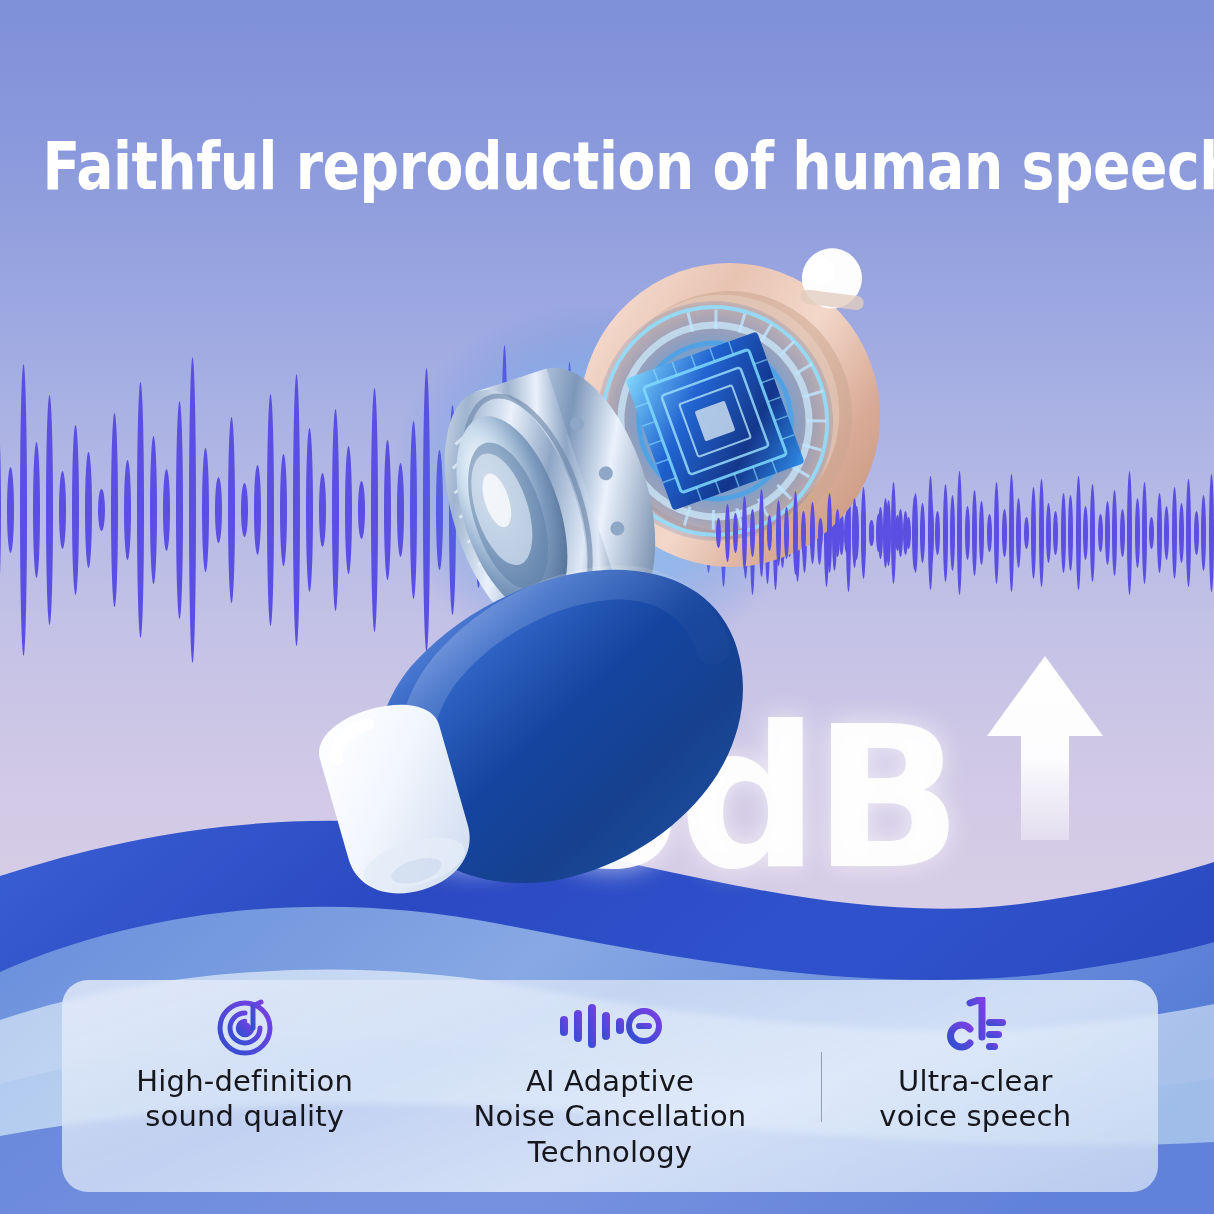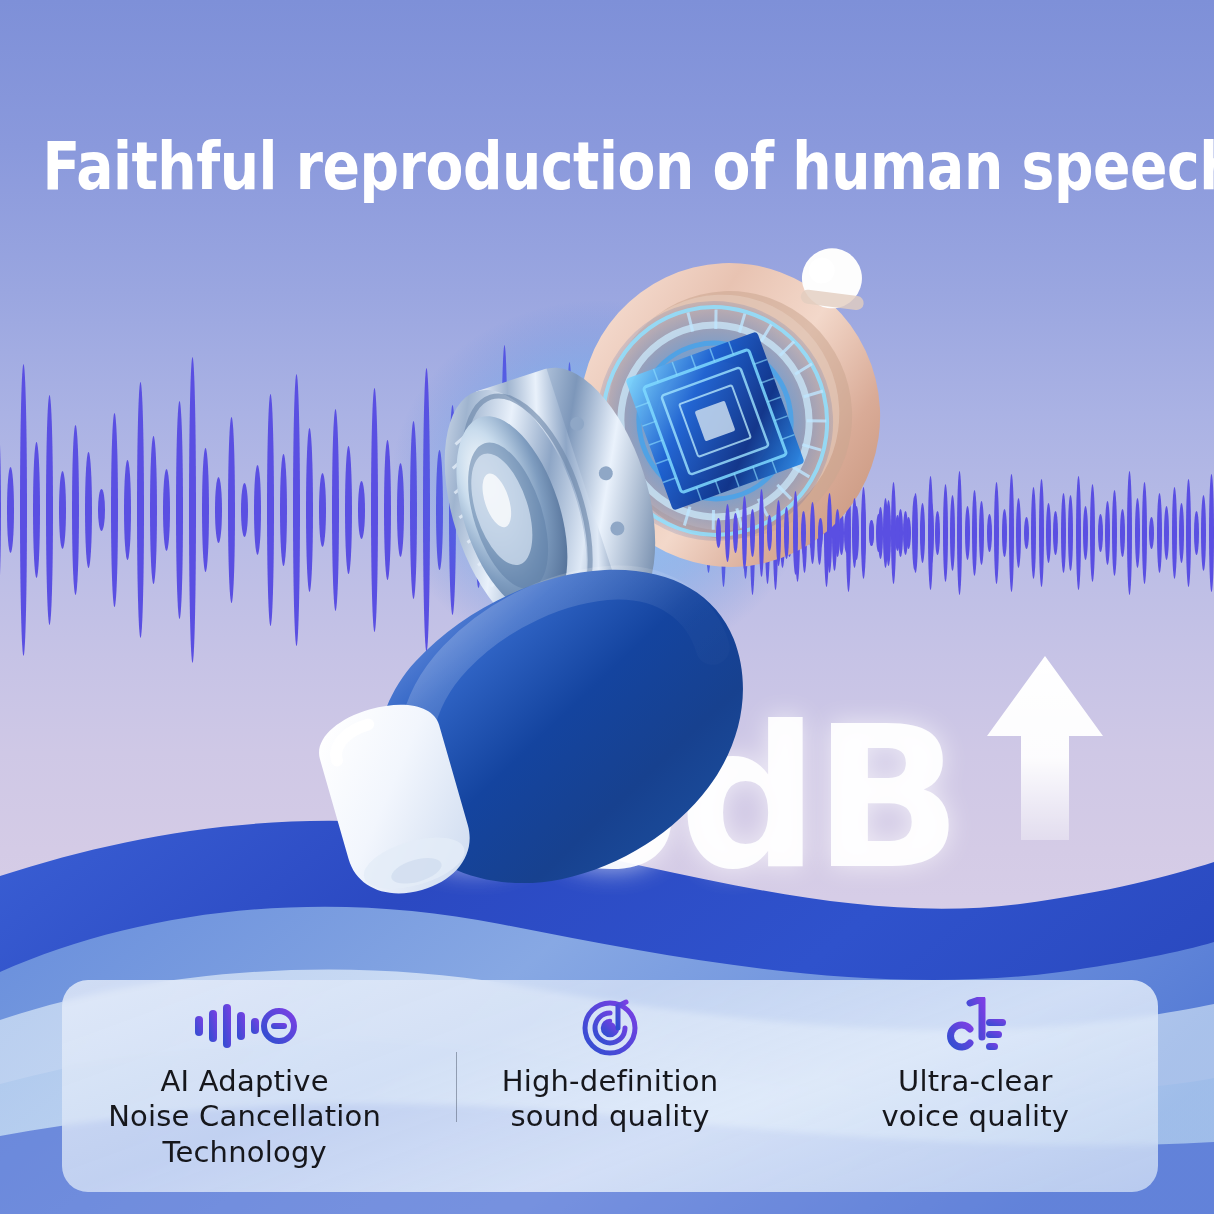--- a/index.html
+++ b/index.html
@@ -559,20 +559,41 @@
       <div class="spike" style="width: 5px; height: 30.8px; margin-right: 3.5px; background: rgb(90, 79, 226);"></div>
       <div class="spike" style="width: 5px; height: 61.6px; margin-right: 3.5px; background: rgb(90, 79, 226);"></div>
     </div>
 
   <div class="headline">Faithful reproduction of human speech</div>
 
   <div class="panel">
 
     <div class="feature">
       <div class="feature-icon">
+        <svg width="60" height="60" viewBox="0 0 60 60">
+          <defs>
+            <linearGradient id="ig2" x1="0" y1="1" x2="1" y2="0">
+              <stop offset="0%" stop-color="#2f4fd0"></stop>
+              <stop offset="100%" stop-color="#7b3fe4"></stop>
+            </linearGradient>
+          </defs>
+          <circle cx="30" cy="32" r="25" fill="none" stroke="url(#ig2)" stroke-width="5"></circle>
+          <path d="M30,17 A15,15 0 1,0 45,32" fill="none" stroke="url(#ig2)" stroke-width="5" stroke-linecap="round"></path>
+          <path d="M30,25 A7,7 0 1,0 37,32" fill="none" stroke="url(#ig2)" stroke-width="4.5" stroke-linecap="round"></path>
+          <circle cx="30" cy="32" r="6" fill="url(#ig2)"></circle>
+          <path d="M38,32 L38,10 L46,6" fill="none" stroke="url(#ig2)" stroke-width="5" stroke-linecap="round" stroke-linejoin="round"></path>
+        </svg>
+      </div>
+      <div class="feature-label">High-definition
+sound quality</div>
+
+    </div>
+
+    <div class="feature">
+      <div class="feature-icon">
         <svg width="104" height="48" viewBox="0 0 104 48">
           <defs>
             <linearGradient id="ig1" x1="0" y1="1" x2="1" y2="0">
               <stop offset="0%" stop-color="#2f4fd0"></stop>
               <stop offset="100%" stop-color="#7b3fe4"></stop>
             </linearGradient>
           </defs>
           <g fill="url(#ig1)">
             <rect x="2" y="14" width="8" height="20" rx="4"></rect>
             <rect x="16" y="8" width="8" height="32" rx="4"></rect>
@@ -585,54 +606,33 @@
         </svg>
       </div>
       <div class="feature-label">AI Adaptive
 Noise  Cancellation
 Technology</div>
       <div class="divider div-1"></div>
     </div>
 
     <div class="feature">
       <div class="feature-icon">
-        <svg width="60" height="60" viewBox="0 0 60 60">
-          <defs>
-            <linearGradient id="ig2" x1="0" y1="1" x2="1" y2="0">
-              <stop offset="0%" stop-color="#2f4fd0"></stop>
-              <stop offset="100%" stop-color="#7b3fe4"></stop>
-            </linearGradient>
-          </defs>
-          <circle cx="30" cy="32" r="25" fill="none" stroke="url(#ig2)" stroke-width="5"></circle>
-          <path d="M30,17 A15,15 0 1,0 45,32" fill="none" stroke="url(#ig2)" stroke-width="5" stroke-linecap="round"></path>
-          <path d="M30,25 A7,7 0 1,0 37,32" fill="none" stroke="url(#ig2)" stroke-width="4.5" stroke-linecap="round"></path>
-          <circle cx="30" cy="32" r="6" fill="url(#ig2)"></circle>
-          <path d="M38,32 L38,10 L46,6" fill="none" stroke="url(#ig2)" stroke-width="5" stroke-linecap="round" stroke-linejoin="round"></path>
-        </svg>
-      </div>
-      <div class="feature-label">High-definition
-sound quality</div>
-
-    </div>
-
-    <div class="feature">
-      <div class="feature-icon">
         <svg width="62" height="58" viewBox="0 0 62 58">
           <defs>
             <linearGradient id="ig3" x1="0" y1="1" x2="1" y2="0">
               <stop offset="0%" stop-color="#2f4fd0"></stop>
               <stop offset="100%" stop-color="#7b3fe4"></stop>
             </linearGradient>
           </defs>
           <path d="M26,6 L38,2 L38,40" fill="none" stroke="url(#ig3)" stroke-width="7" stroke-linecap="round" stroke-linejoin="round"></path>
           <path d="M26,6 L26,36" fill="none" stroke="url(#ig3)" stroke-width="7" stroke-linecap="round"></path>
           <path d="M26,32 A11,11 0 1,0 26,46" fill="none" stroke="url(#ig3)" stroke-width="7" stroke-linecap="round"></path>
           <rect x="42" y="22" width="20" height="7" rx="3.5" fill="url(#ig3)"></rect>
           <rect x="42" y="34" width="16" height="7" rx="3.5" fill="url(#ig3)"></rect>
           <rect x="42" y="46" width="12" height="7" rx="3.5" fill="url(#ig3)"></rect>
         </svg>
       </div>
       <div class="feature-label">Ultra-clear
-voice quality</div>
+voice speech</div>
     </div>
 
   </div>
 </div>
 
 </body></html>

